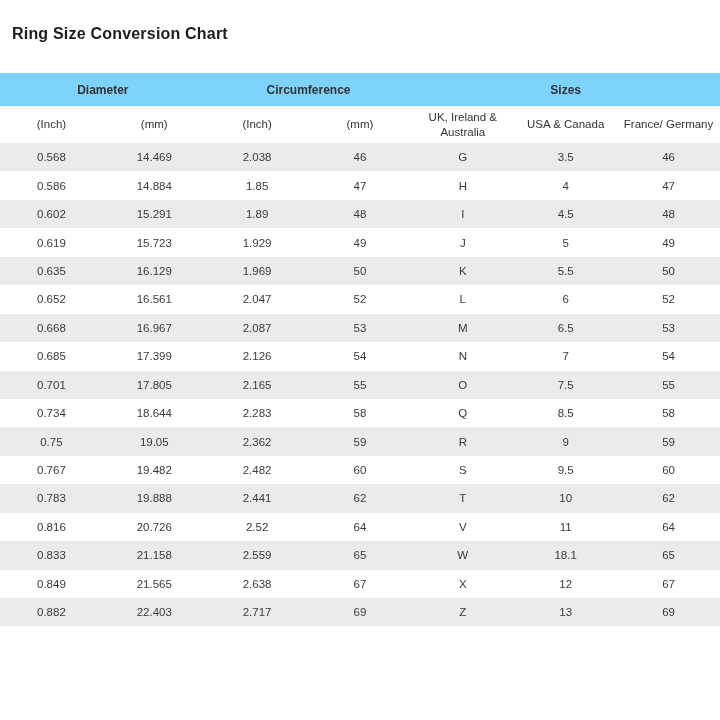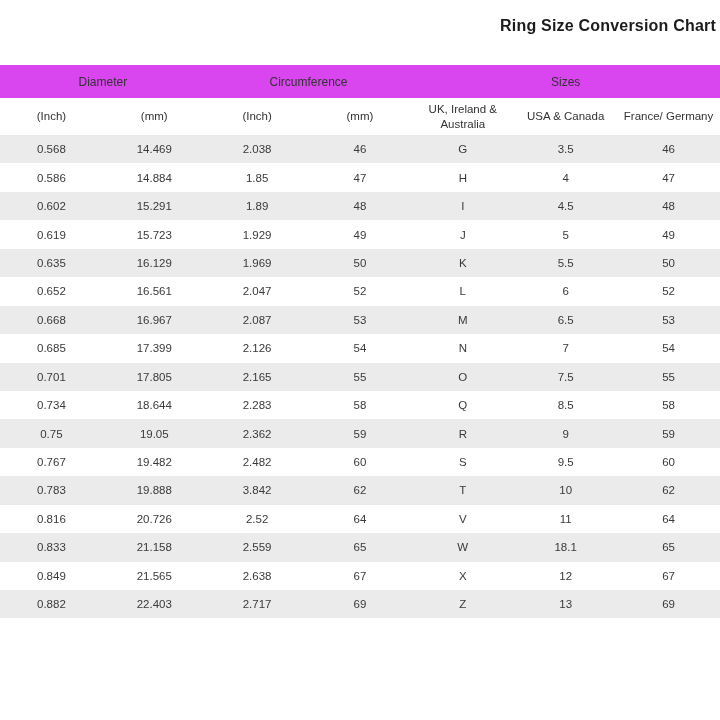--- a/index.html
+++ b/index.html
@@ -10,44 +10,44 @@
     height: 720px;
     overflow: hidden;
     font-family: "Liberation Sans", sans-serif;
   }
   .page {
     width: 720px;
     height: 720px;
     box-sizing: border-box;
   }
   h1.title {
-    margin: 4px;
+    margin: 12px;
     padding-top: 13px;
-    text-align: right;
+    text-align: left;
     font-size: 16px;
     font-weight: bold;
     color: #1c1c1c;
     letter-spacing: 0.2px;
   }
   table.ring-table {
     width: 720px;
     border-collapse: collapse;
     table-layout: fixed;
     margin-top: 30px;
   }
   table.ring-table th, table.ring-table td {
     padding: 0;
     text-align: center;
     vertical-align: middle;
   }
   tr.group-row th {
-    background: #d946ef;
+    background: #7dd3fc;
     height: 33px;
     font-size: 12px;
-    font-weight: normal;
+    font-weight: bold;
     color: #333333;
   }
   tr.sub-row th {
     background: #ffffff;
     height: 37px;
     font-size: 11.5px;
     font-weight: normal;
     color: #333333;
     line-height: 1.25;
     padding: 0 6px;
@@ -193,21 +193,21 @@
           <td>19.482</td>
           <td>2.482</td>
           <td>60</td>
           <td>S</td>
           <td>9.5</td>
           <td>60</td>
         </tr>
         <tr>
           <td>0.783</td>
           <td>19.888</td>
-          <td>3.842</td>
+          <td>2.441</td>
           <td>62</td>
           <td>T</td>
           <td>10</td>
           <td>62</td>
         </tr>
         <tr>
           <td>0.816</td>
           <td>20.726</td>
           <td>2.52</td>
           <td>64</td>

